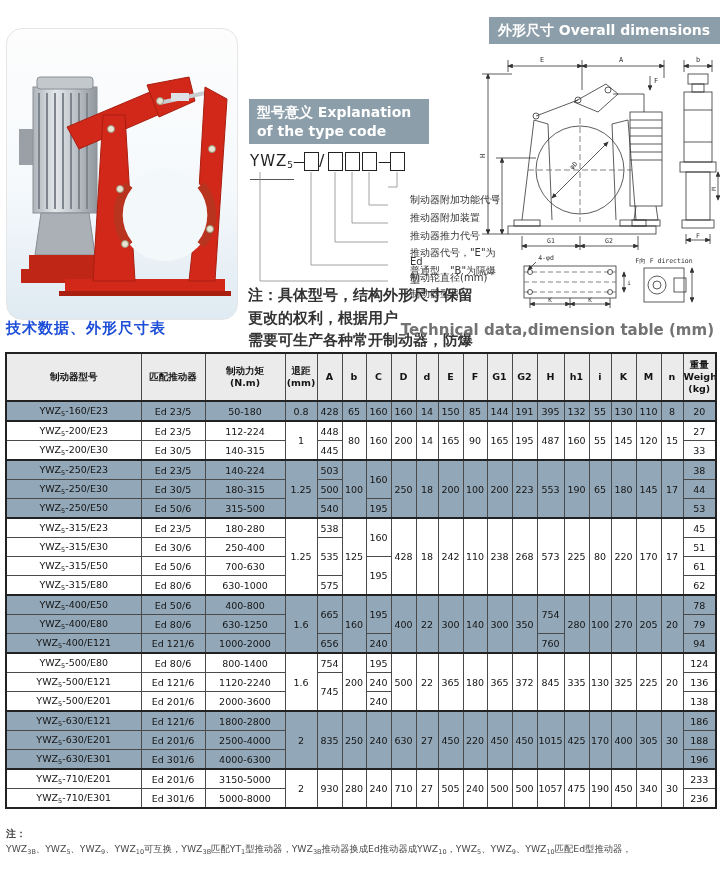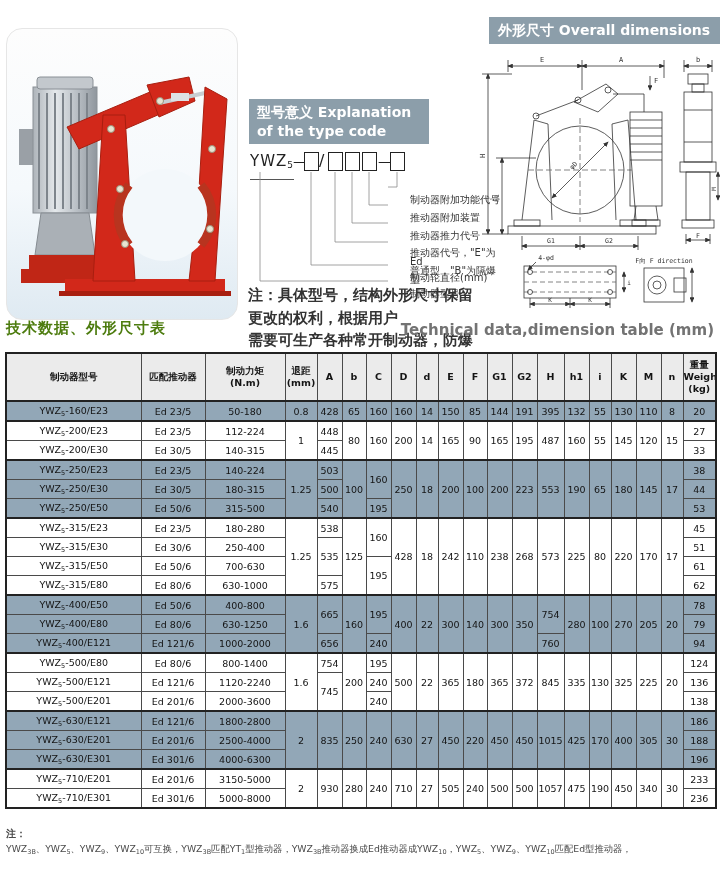--- a/index.html
+++ b/index.html
@@ -38,21 +38,21 @@
   .code-dash{position:absolute;top:3px;font-size:14px;color:#222;}
   .code-slash{position:absolute;left:71px;top:1px;font-size:16px;color:#222;}
   .code-box{position:absolute;top:2px;width:13px;height:17px;border:1.5px solid #222;background:#fff;}
   .tc-lines{position:absolute;left:0;top:0;}
   .tc-label{position:absolute;left:162px;width:92px;font-size:10px;line-height:9px;color:#333;
             white-space:pre-line;margin-top:13px;}
   .type-note{left:248px;top:284px;width:232px;font-size:15px;font-weight:bold;color:#333;
              line-height:1.5;white-space:pre-line;}
 
   
-  .tbl-title-cn{left:6px;top:319px;font-size:15px;font-weight:bold;color:#4d7c0f;letter-spacing:1px;}
+  .tbl-title-cn{left:6px;top:319px;font-size:15px;font-weight:bold;color:#1d4ed8;letter-spacing:1px;}
   .tbl-title-en{right:6px;top:321px;font-size:15px;font-weight:bold;color:#737373;}
 
   
   .tech-table{left:5px;top:352px;}
   table{border-collapse:collapse;table-layout:fixed;width:710px;border:2px solid #222;}
   th,td{border:1px solid #4a4a4a;text-align:center;vertical-align:middle;padding:0;
         font-size:9.5px;color:#141414;height:18px;overflow:hidden;}
   thead th{background:#ebebeb;height:46px;font-size:9.5px;font-weight:bold;
            white-space:pre-line;line-height:1.25;border-bottom:2px solid #222;}
   tr.blue td{background:#92a7b7;}

